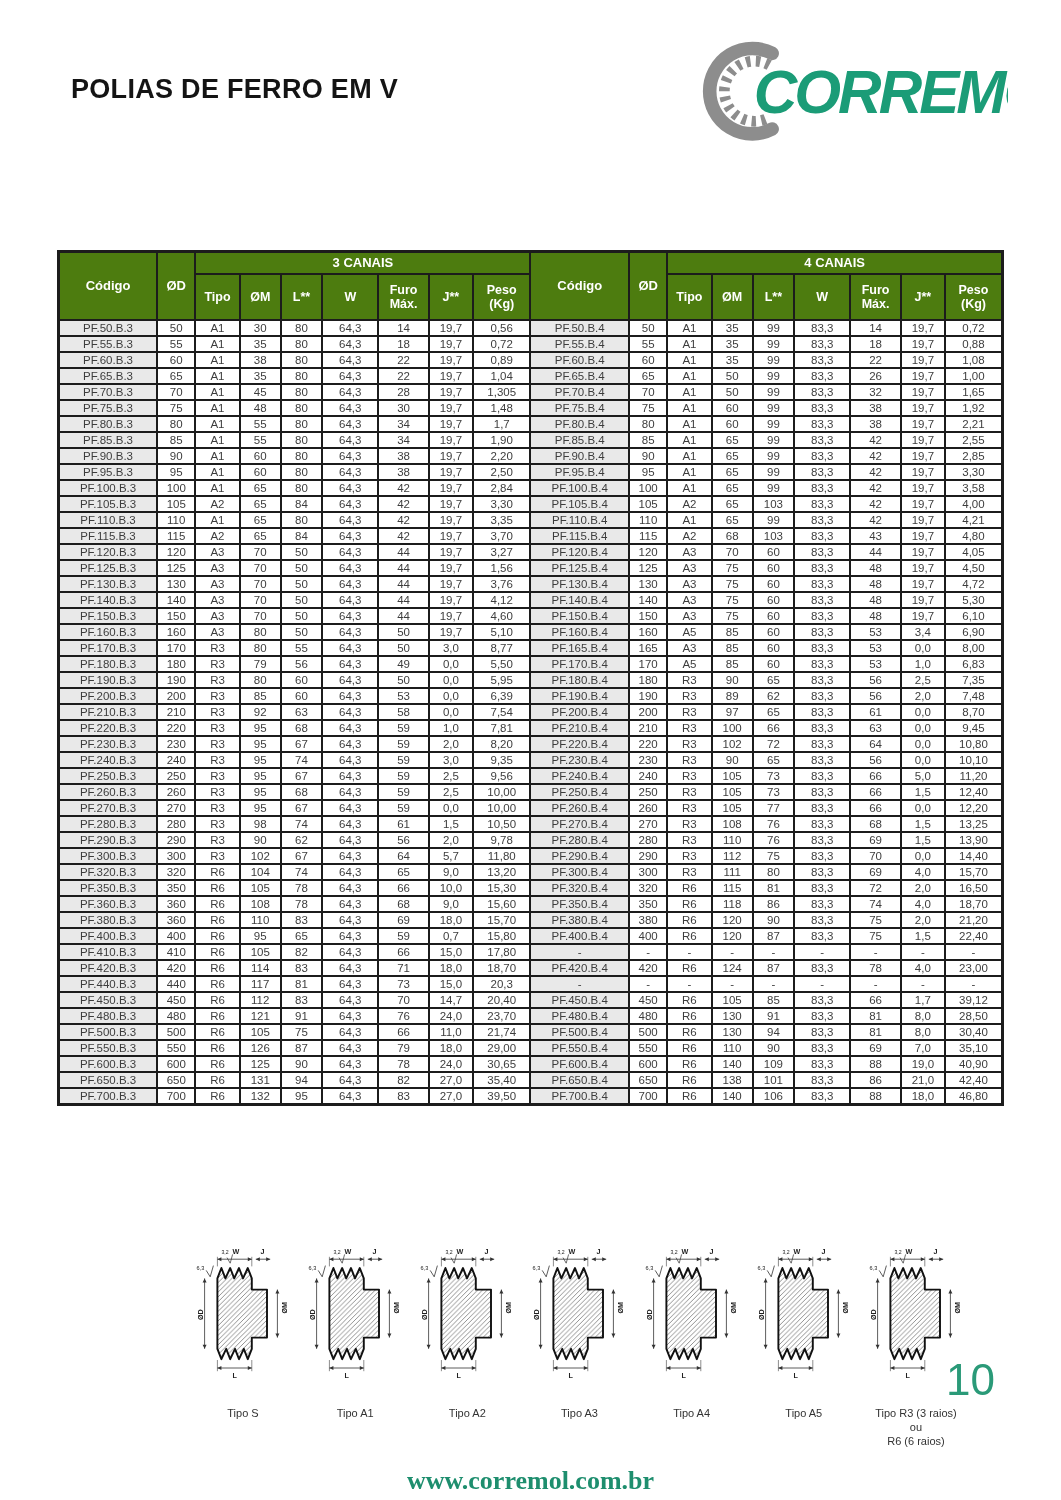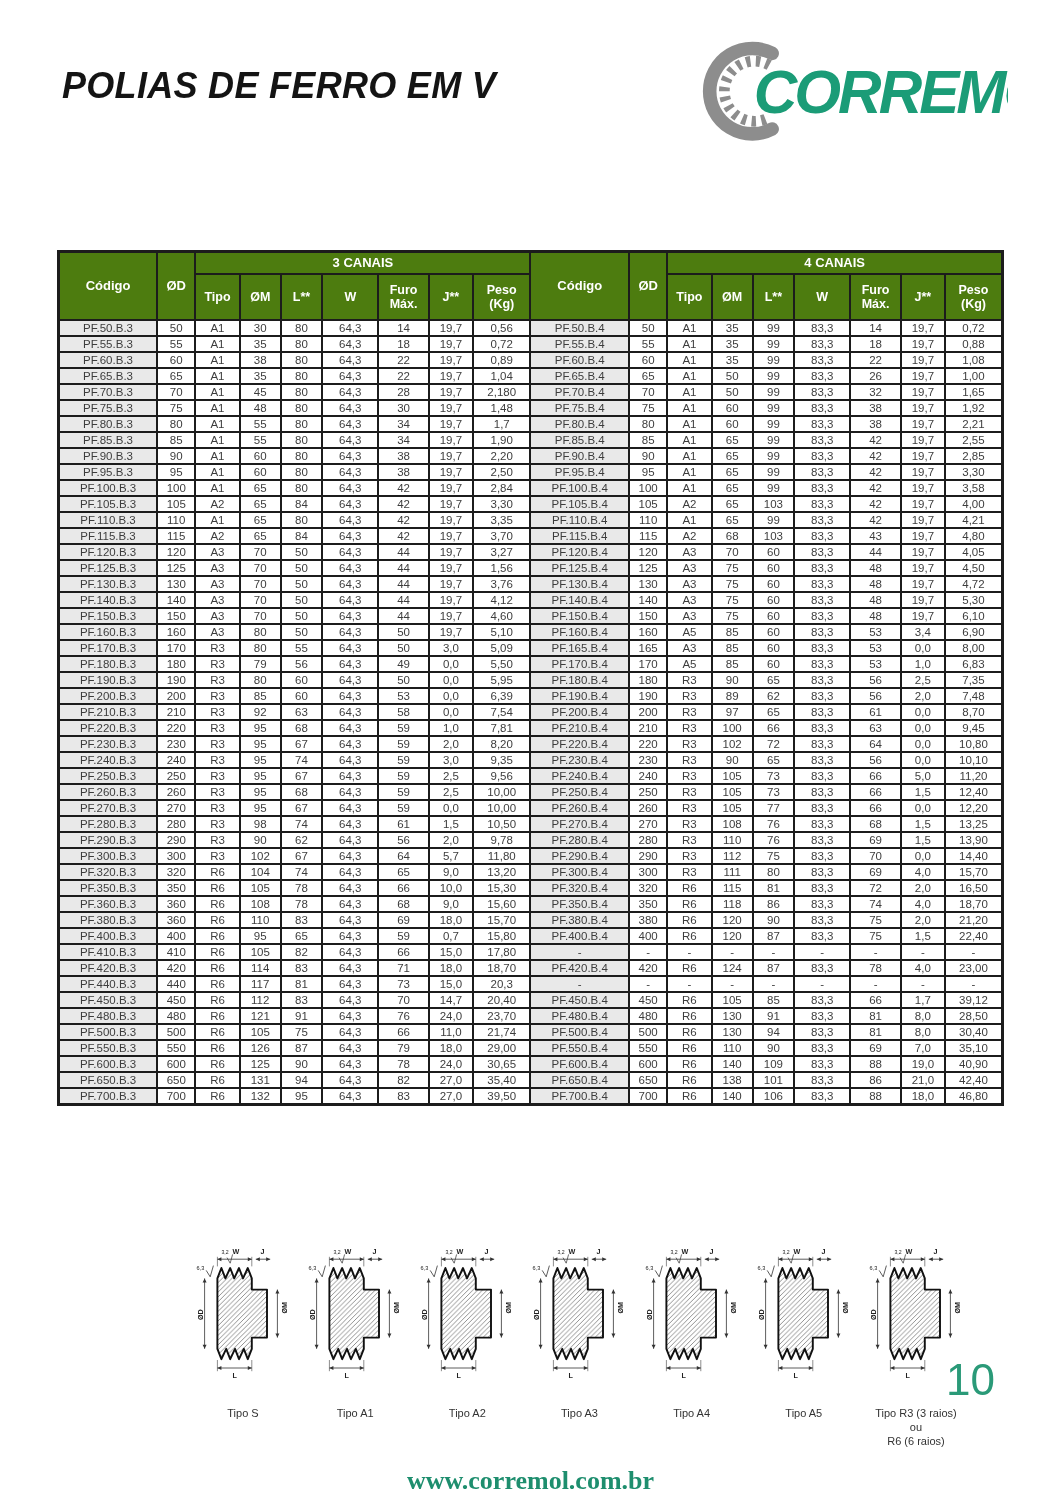--- a/index.html
+++ b/index.html
@@ -1,22 +1,22 @@
 <!DOCTYPE html>
 <html><head>
 <meta charset="utf-8">
 <style>
   html,body{margin:0;padding:0;background:#ffffff;}
   body{width:1061px;height:1500px;position:relative;overflow:hidden;
        font-family:"Liberation Sans",sans-serif;color:#1a1a1a;}
 
   
   .title-block{position:absolute;left:62px;top:64px;}
-  .title-block h1{margin:0;font-size:36px;line-height:1.2;font-weight:bold;
-                  letter-spacing:.3px;color:#141414;font-style:italic;}
+  .title-block h1{margin:9px;font-size:27px;line-height:1.2;font-weight:bold;
+                  letter-spacing:.3px;color:#141414;}
 
   
   .logo{position:absolute;left:678px;top:32px;width:330px;height:122px;}
 
   
   .spec-table-wrap{position:absolute;left:57px;top:250px;width:947px;}
   table.spec{border-collapse:collapse;table-layout:fixed;width:947px;
              font-size:11.5px;color:#3d3d3d;}
   table.spec th,table.spec td{border:2px solid #1c1c1c;text-align:center;
              vertical-align:middle;padding:0 1px;overflow:hidden;}
@@ -191,21 +191,21 @@
         </tr>
         <tr>
           <td class="codigo">PF.70.B.3</td>
           <td>70</td>
           <td>A1</td>
           <td>45</td>
           <td>80</td>
           <td>64,3</td>
           <td>28</td>
           <td>19,7</td>
-          <td>2,180</td>
+          <td>1,305</td>
           <td class="codigo">PF.70.B.4</td>
           <td>70</td>
           <td>A1</td>
           <td>50</td>
           <td>99</td>
           <td>83,3</td>
           <td>32</td>
           <td>19,7</td>
           <td>1,65</td>
         </tr>
@@ -511,21 +511,21 @@
         </tr>
         <tr>
           <td class="codigo">PF.170.B.3</td>
           <td>170</td>
           <td>R3</td>
           <td>80</td>
           <td>55</td>
           <td>64,3</td>
           <td>50</td>
           <td>3,0</td>
-          <td>5,09</td>
+          <td>8,77</td>
           <td class="codigo">PF.165.B.4</td>
           <td>165</td>
           <td>A3</td>
           <td>85</td>
           <td>60</td>
           <td>83,3</td>
           <td>53</td>
           <td>0,0</td>
           <td>8,00</td>
         </tr>

